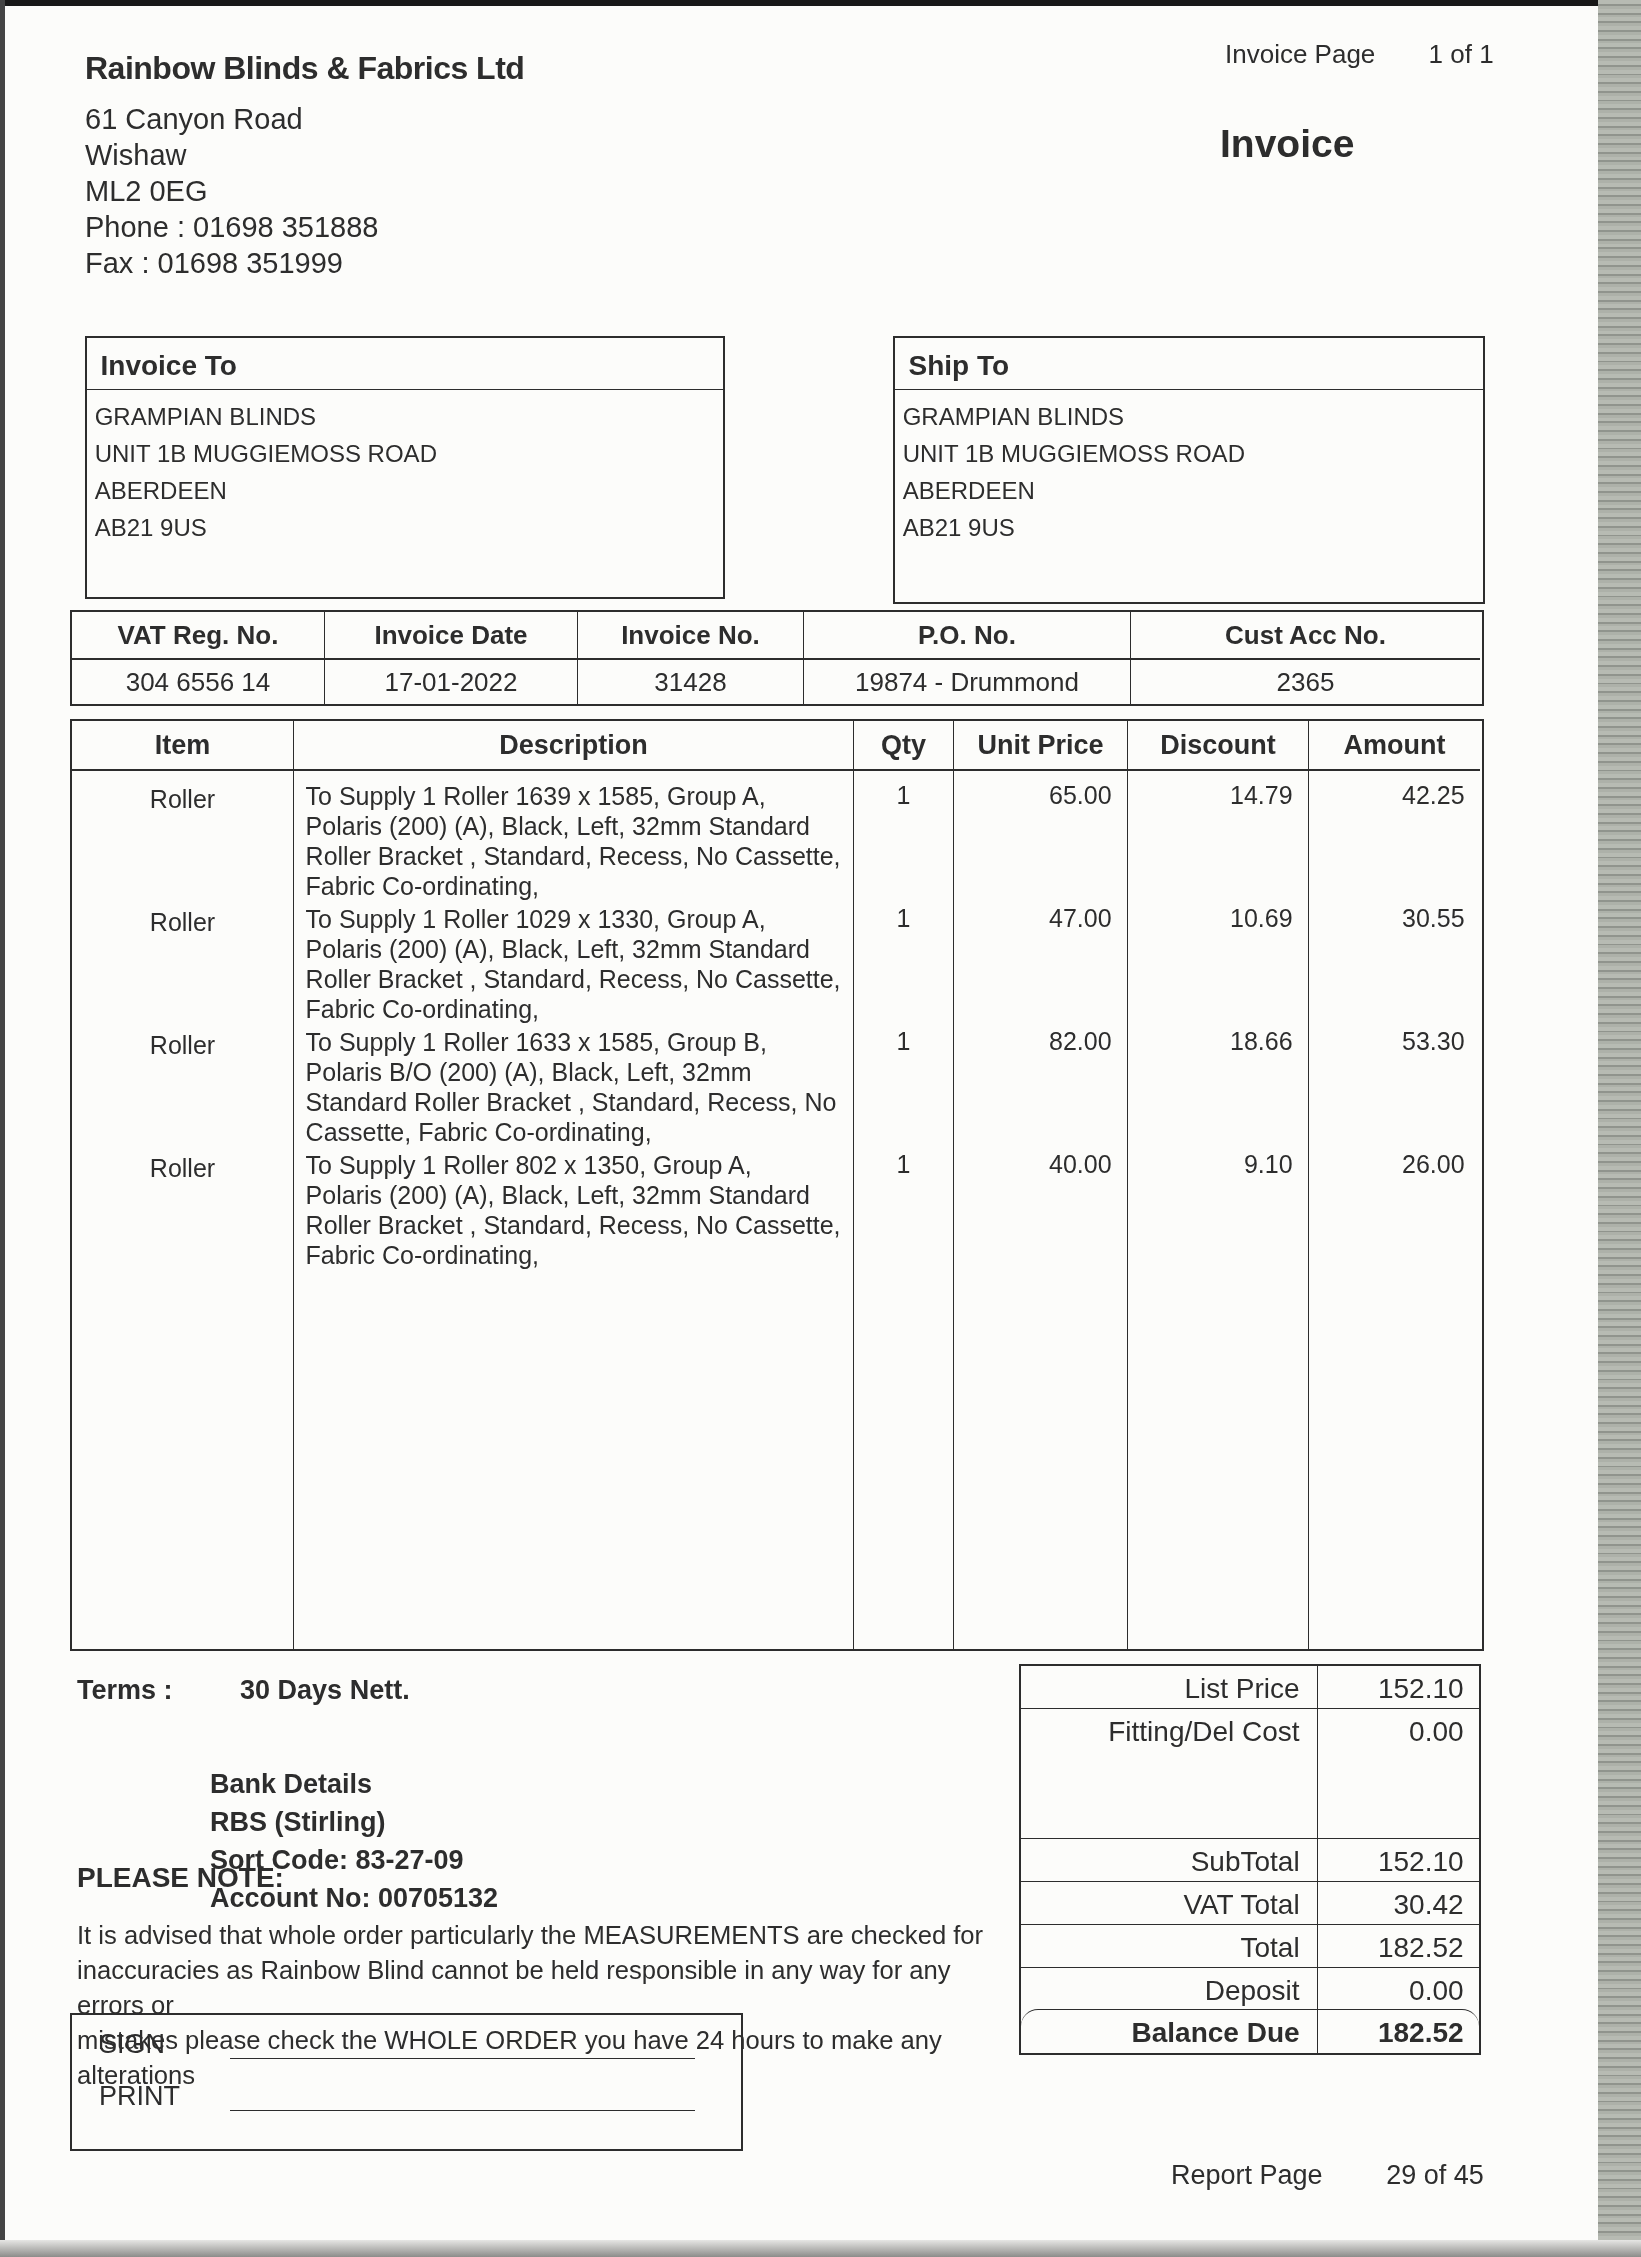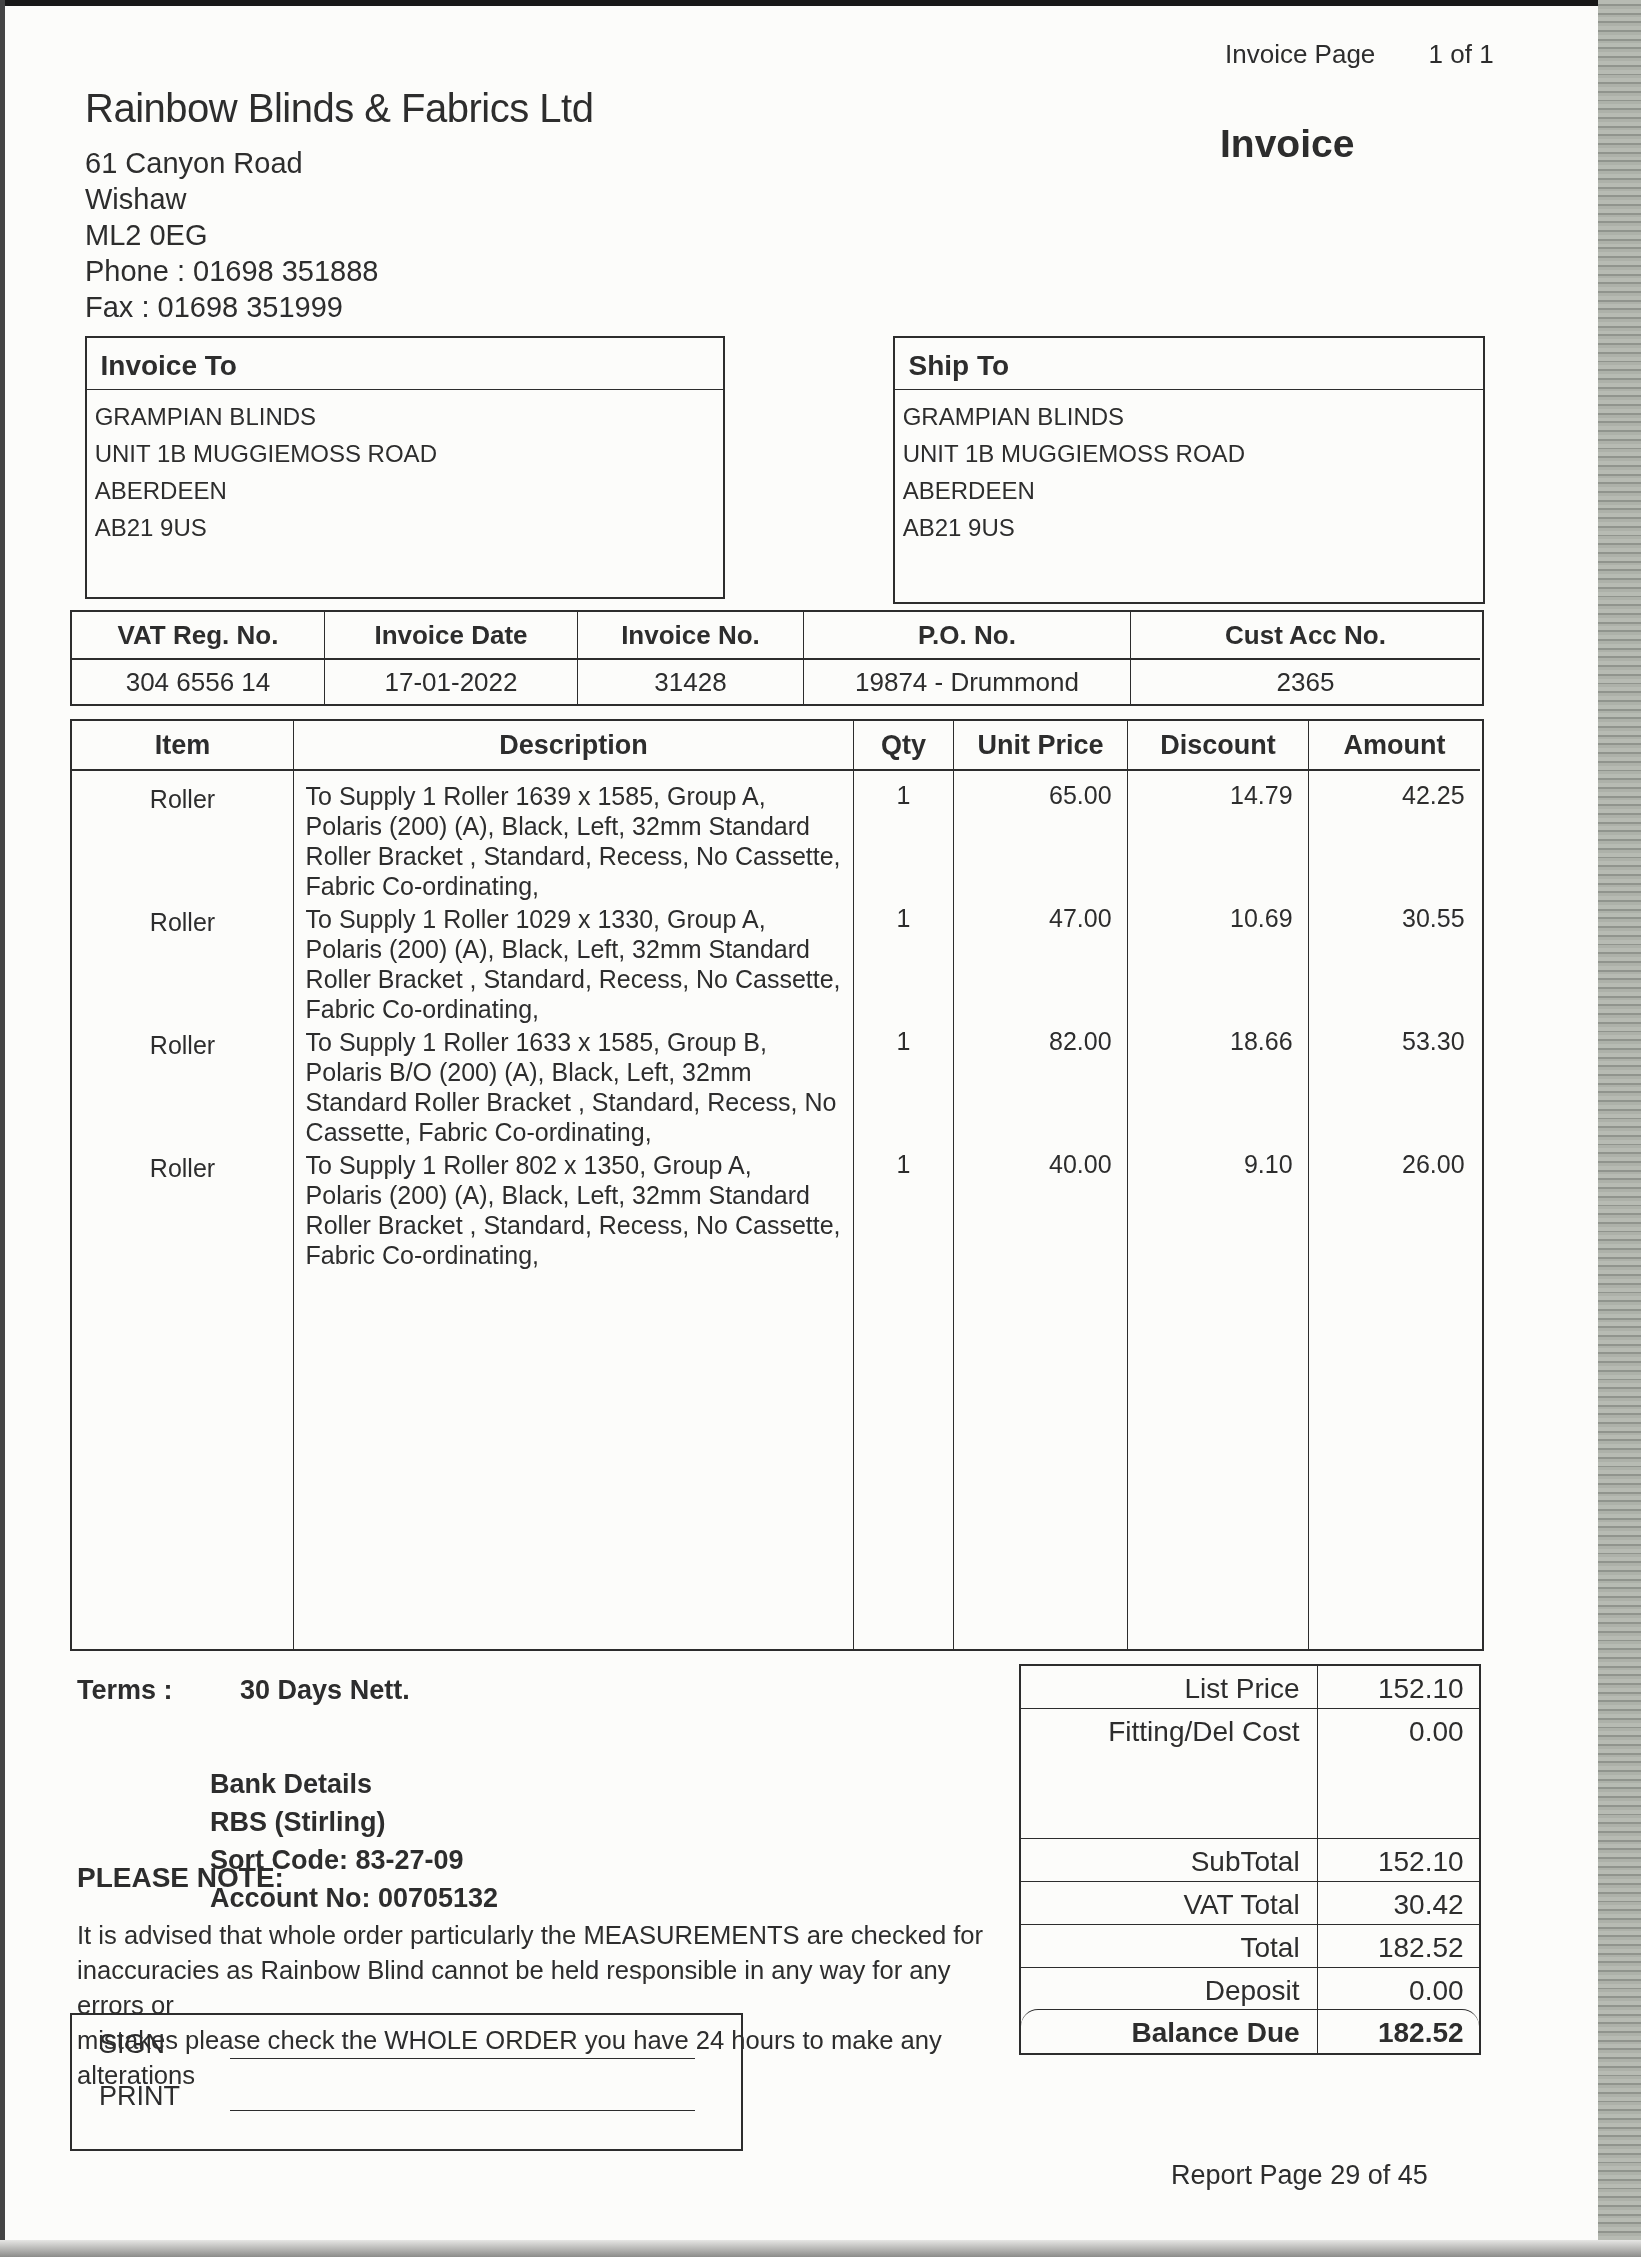--- a/index.html
+++ b/index.html
@@ -16,21 +16,21 @@
   .scan-left  { position:absolute; left:0; top:0; width:4.8px; height:2242px; background:#444; }
   .scan-right {
     position:absolute; right:0; top:0; width:43px; height:100%;
     background:repeating-linear-gradient(to bottom,#b7bbb3 0px,#b7bbb3 3.9px,#90948d 3.9px,#90948d 5.8px,#adb1a9 5.8px,#adb1a9 8.7px);
   }
   .scan-bottom{ position:absolute; left:0; bottom:0; width:100%; height:17.4px;
     background:linear-gradient(to bottom,#e6e6e4,#8c8c8a); }
 
   
   .company      { position:absolute; left:85px; top:50px; }
-  .company-name { font-size:40px; font-weight:normal; letter-spacing:-0.5px;margin-top:36px; }
+  .company-name { font-size:32px; font-weight:bold; letter-spacing:-0.5px; }
   .company-addr { margin-top:13.5px; font-size:29px; line-height:36px; white-space:pre-line; }
   .company-line { font-size:29px; line-height:36px; }
 
   
   .page-ref { position:absolute; left:1225px; top:39px; font-size:26px; }
   .page-ref .val { margin-left:46px; }
   .invoice-title { position:absolute; left:1220px; top:122px; font-size:39px; font-weight:bold; }
 
   
   .addr-box { position:absolute; border:2.9px solid #2d2d2d; background:transparent; box-sizing:border-box; }
@@ -101,21 +101,21 @@
   .sign-box {
     position:absolute; left:70px; top:2013px; width:673px; height:138px;
     box-sizing:border-box; border:2.9px solid #2d2d2d; padding:13.5px 0 0 27px;
   }
   .sign-row { display:flex; align-items:flex-start; height:52px; }
   .sign-row .s-label { width:116px; font-size:27px; padding-bottom:1.9px; }
   .sign-row .s-line  { flex:1; border-bottom:1.9px solid #2d2d2d; margin:0 46px 5.8px 15.4px; height:29px; }
 
   
   .report-ref { position:absolute; left:1171px; top:2160px; font-size:27px; }
-  .report-ref .val { }
+  .report-ref .val { margin-left:56px; }
 </style>
 </head>
 <body>
 
 <div class="page">
 
   <div class="scan-top"></div>
   <div class="scan-left"></div>
   <div class="scan-right"></div>
   <div class="scan-bottom"></div>

